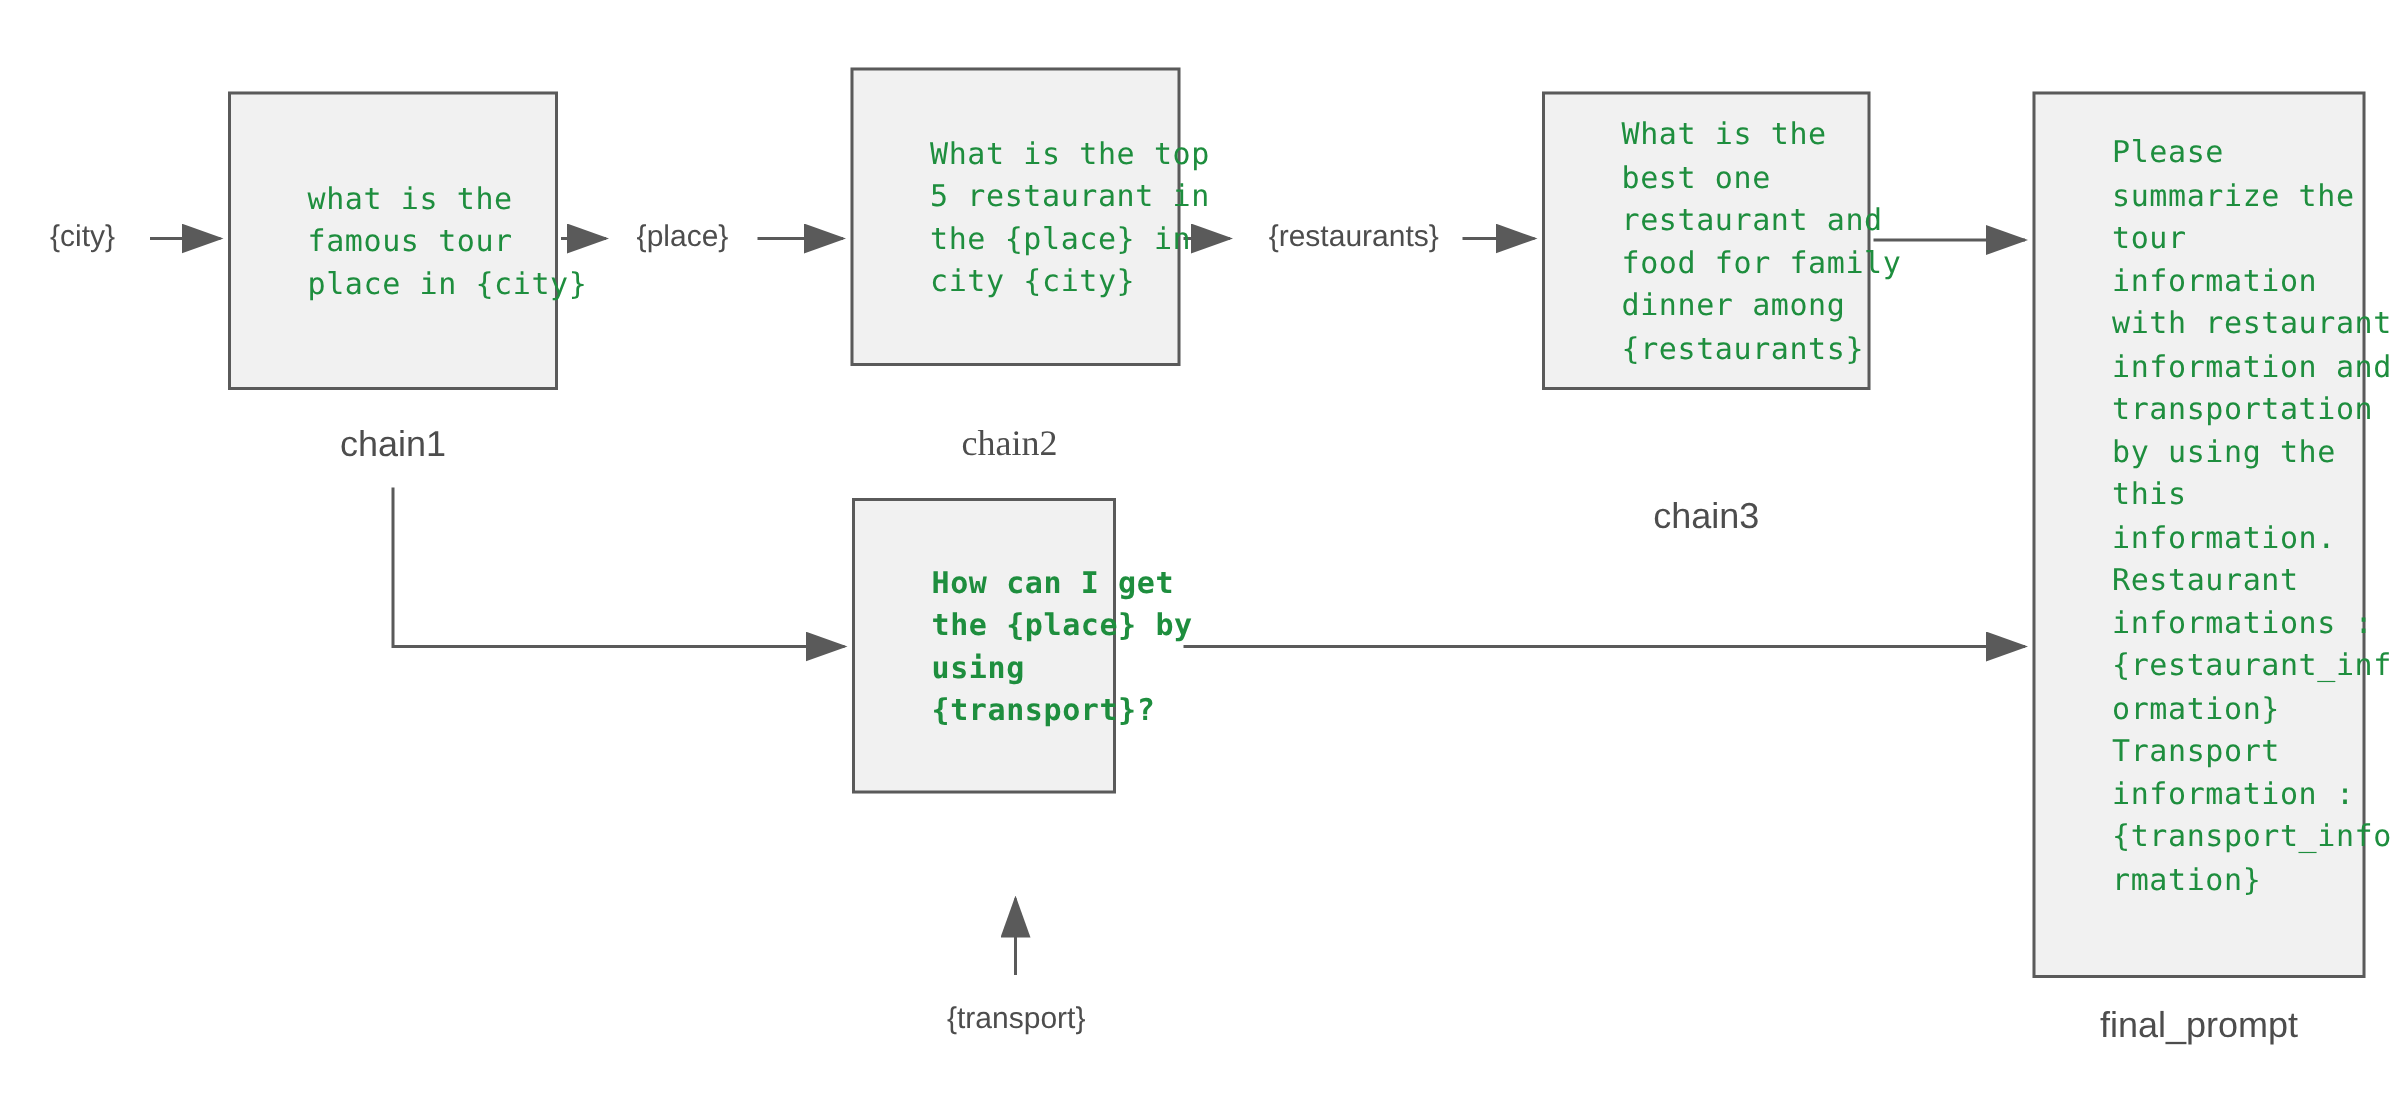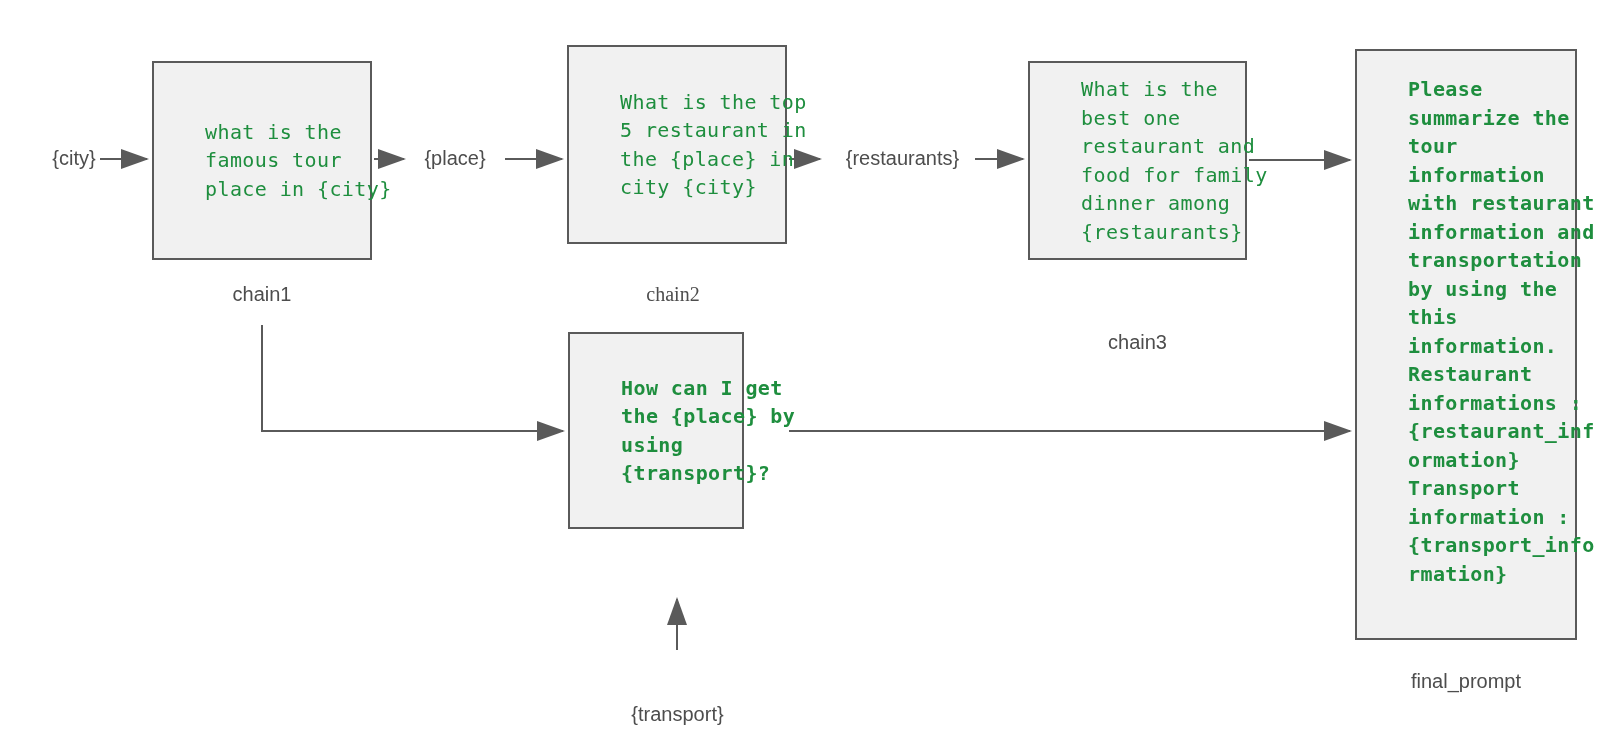--- a/index.html
+++ b/index.html
@@ -44,48 +44,48 @@
   }
   #box-final_prompt {
     align-items: flex-start;
   }
   #box-final_prompt .prompt-text {
     padding-top: 24px;
   }
   
   .node-label {
     position: absolute;
-    font-size: 20px;
+    font-size: 24px;
     color: #4d4d4d;
     text-align: center;
     white-space: nowrap;
   }
   #label-chain1 { left: 152px; top: 283px; width: 220px; }
   #label-chain2 { left: 563px; top: 283px; width: 220px; font-family: Liberation Serif, serif; }
   #label-chain3 { left: 1028px; top: 283px; width: 219px; margin-top: 48px; }
   #label-chain4 { left: 568px; top: 555px; width: 219px; }
   #label-final_prompt { left: 1355px; top: 670px; width: 222px; }
   
   .variable-label {
     position: absolute;
     font-size: 20px;
     color: #4d4d4d;
     text-align: center;
     white-space: nowrap;
   }
-  #var-city        { left: 0px;   top: 147px; width: 110px; padding-left: 19px; }
+  #var-city        { left: 0px;   top: 147px; width: 110px; }
   #var-place       { left: 405px; top: 147px; width: 100px; }
   #var-restaurants { left: 825px; top: 147px; width: 155px; }
-  #var-transport   { left: 600px; top: 668px; width: 155px; margin-top: 35px; }
+  #var-transport   { left: 600px; top: 668px; width: 155px; }
   
   #box-chain1 { left: 152px;  top: 61px;  width: 220px; height: 199px; }
   #box-chain2 { left: 567px;  top: 45px;  width: 220px; height: 199px; }
   #box-chain3 { left: 1028px; top: 61px;  width: 219px; height: 199px; }
   #box-chain4 { left: 568px;  top: 332px; width: 176px; height: 197px; font-weight: bold; }
-  #box-final_prompt { left: 1355px; top: 49px; width: 222px; height: 591px; font-weight: bold; }
+  #box-final_prompt { left: 1355px; top: 61px; width: 222px; height: 591px; }
 </style>
 </head>
 <body>
 
 <div id="canvas">
 
   <svg id="connectors" viewBox="0 0 1600 732" xmlns="http://www.w3.org/2000/svg">
     <defs>
       <marker id="arrow" viewBox="0 0 14 10" refX="13" refY="5" markerWidth="14" markerHeight="10" orient="auto-start-reverse">
         <path d="M0,0 L14,5 L0,10 z" fill="#5a5a5a"></path>

